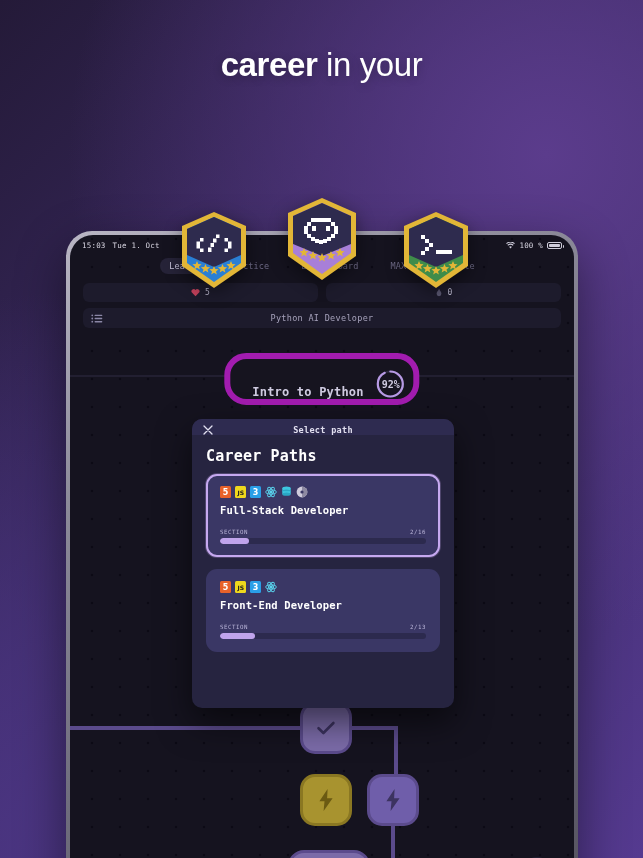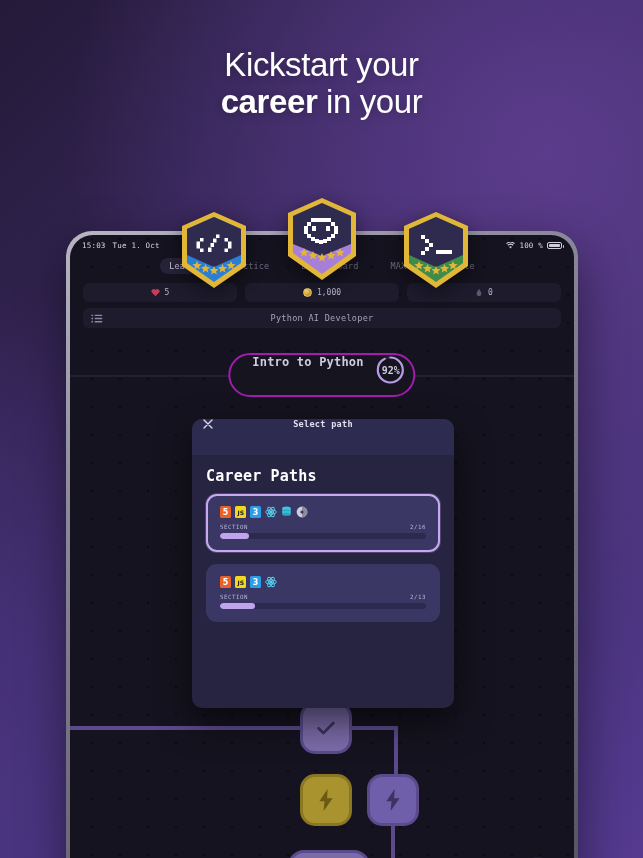--- a/index.html
+++ b/index.html
@@ -145,25 +145,25 @@
   }
 
   
   .chiprow { position: relative; z-index: 3; margin-top: 25px; height: 44px; }
   .chiprow .railline {
     position: absolute; top: 22px; left: 0; right: 0; height: 2px;
     background: #221f31;
   }
   .chip {
     position: absolute; left: 50%; top: 0; transform: translateX(-50%);
-    height: 44px; min-width: 180px;
+    height: 52px; min-width: 180px;
     background: #16141f;
-    border: 2px solid #a21caf;
+    border: 6px solid #a21caf;
     border-radius: 22px;
-    display: flex; align-items: flex-start;
+    display: flex; align-items: flex-end;
     padding: 0 8px 0 22px; gap: 12px;
   }
   .chip .label {
     font-size: 12px; color: #cfcbe0; font-weight: 700;
     font-family: "DejaVu Sans Mono", monospace;
     letter-spacing: .2px;
   }
   .ring { position: relative; width: 30px; height: 30px; }
   .ring svg { display:block; transform: rotate(-90deg); }
   .ring .pct {
@@ -192,22 +192,22 @@
   .modal {
     position: absolute; z-index: 5;
     left: 122px; top: 184px;
     width: 262px; height: 289px;
     border-radius: 10px;
     overflow: hidden;
     background: #262440;
     box-shadow: 0 14px 34px rgba(0,0,0,.55);
   }
   .modal-head {
-    height: 36px; background: #2e2b50;
-    display: flex; align-items: flex-start;
+    height: 16px; background: #2e2b50;
+    display: flex; align-items: flex-end;
     padding: 0 11px;
   }
   .modal-head .x { width: 10px; height: 10px; display: block; }
   .modal-head .mt {
     flex: 1; text-align: center;
     font-size: 8.5px; font-weight: 700; color: #e2e0f0;
     font-family: "DejaVu Sans Mono", monospace;
     letter-spacing: .3px; margin-right: 10px;
   }
   .modal-body { padding: 12px 14px 0 14px; }
@@ -260,21 +260,20 @@
   .badge { position: absolute; }
   .badge svg { display: block; filter: drop-shadow(0 5px 9px rgba(0,0,0,.45)); }
   .badge.b1 { left: 178px; top: 14px; }
   .badge.b2 { left: 284px; top: 0px; }
   .badge.b3 { left: 400px; top: 14px; }
 </style>
 </head>
 <body>
 
 <div class="headline">
-  <span class="line">Kickstart your</span>
   <span class="line"><b class="bold">career</b><span> in your</span></span>
 </div>
 
 <div class="tablet">
   <div class="screen">
 
     <div class="statusbar">
       <div class="sb-left">
         <span>15:03</span>
         <span>Tue 1. Oct</span>
@@ -299,24 +298,20 @@
       <span class="tab">MAX</span>
       <span class="tab">Profile</span>
     </div>
 
     <div class="statsrow">
       <div class="stat">
         <svg class="ic-heart" viewBox="0 0 12 11">
           <path d="M6 10.4 1.2 5.6A2.9 2.9 0 0 1 6 2.2a2.9 2.9 0 0 1 4.8 3.4Z" fill="#c0405a"></path>
         </svg>
         <span>5</span>
-      </div>
-      <div class="stat">
-        <span class="ic-coin"></span>
-        <span>1,000</span>
       </div>
       <div class="stat">
         <svg class="ic-flame" viewBox="0 0 10 12">
           <path d="M5 .4C5 3 2 3.6 2 7a3 3 0 0 0 6 0C8 4.2 6 3.4 5 .4Z" fill="#5b5872"></path>
         </svg>
         <span>0</span>
       </div>
     </div>
 
     <div class="coursebar">
@@ -409,20 +404,21 @@
               <ellipse cx="5.5" cy="5.2" rx="4.2" ry="1.6" fill="#2aa6c4"></ellipse>
               <rect x="1.3" y="5.2" width="8.4" height="3" fill="#3ec6e0"></rect>
               <ellipse cx="5.5" cy="8.2" rx="4.2" ry="1.6" fill="#2aa6c4"></ellipse>
             </svg>
             <svg width="12" height="12" viewBox="0 0 12 12">
               <circle cx="6" cy="6" r="5.4" fill="#cfcbdc"></circle>
               <path d="M6 .6a5.4 5.4 0 0 1 0 10.8Z" fill="#8e8aa2"></path>
               <circle cx="6" cy="6" r="1.6" fill="#3a3765"></circle>
             </svg>
           </div>
+          <div class="pathname">Full-Stack Developer</div>
           <div class="prow">
             <span>SECTION</span>
             <span>2/16</span>
           </div>
           <div class="ptrack">
             <div class="pfill" style="width:14%"></div>
           </div>
         </div>
 
         <div class="pathcard">
@@ -439,20 +435,21 @@
               <rect width="11" height="12" rx="1.5" fill="#2a9fe8"></rect>
               <text x="5.5" y="9" font-size="8" fill="#fff" text-anchor="middle" font-family="DejaVu Sans, sans-serif" font-weight="bold">3</text>
             </svg>
             <svg width="12" height="12" viewBox="0 0 12 12">
               <circle cx="6" cy="6" r="1.5" fill="#5ad4ee"></circle>
               <ellipse cx="6" cy="6" rx="5.3" ry="2.1" fill="none" stroke="#5ad4ee" stroke-width=".9"></ellipse>
               <ellipse cx="6" cy="6" rx="5.3" ry="2.1" fill="none" stroke="#5ad4ee" stroke-width=".9" transform="rotate(60 6 6)"></ellipse>
               <ellipse cx="6" cy="6" rx="5.3" ry="2.1" fill="none" stroke="#5ad4ee" stroke-width=".9" transform="rotate(120 6 6)"></ellipse>
             </svg>
           </div>
+          <div class="pathname">Front-End Developer</div>
           <div class="prow">
             <span>SECTION</span>
             <span>2/13</span>
           </div>
           <div class="ptrack">
             <div class="pfill" style="width:17%"></div>
           </div>
         </div>
 
       </div>

